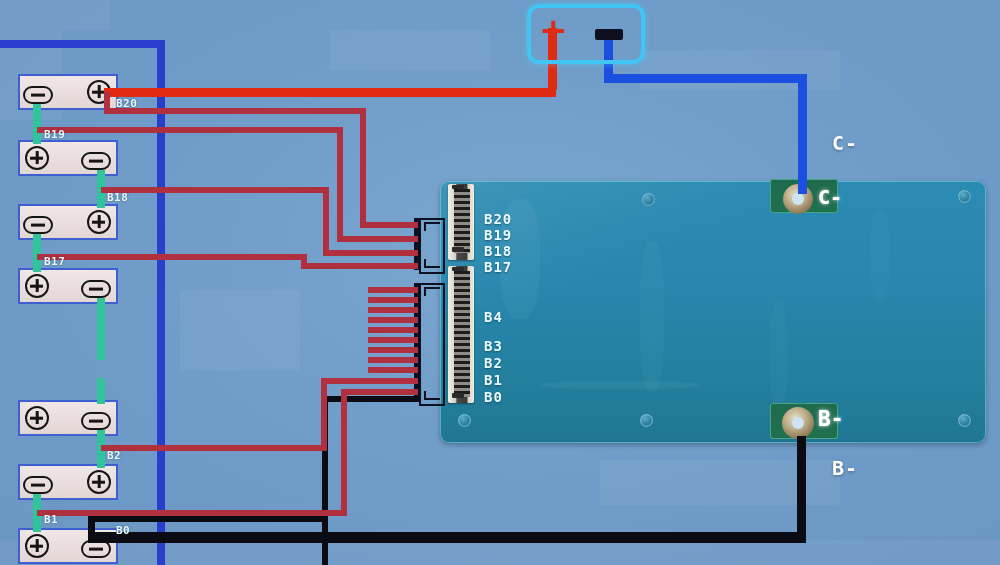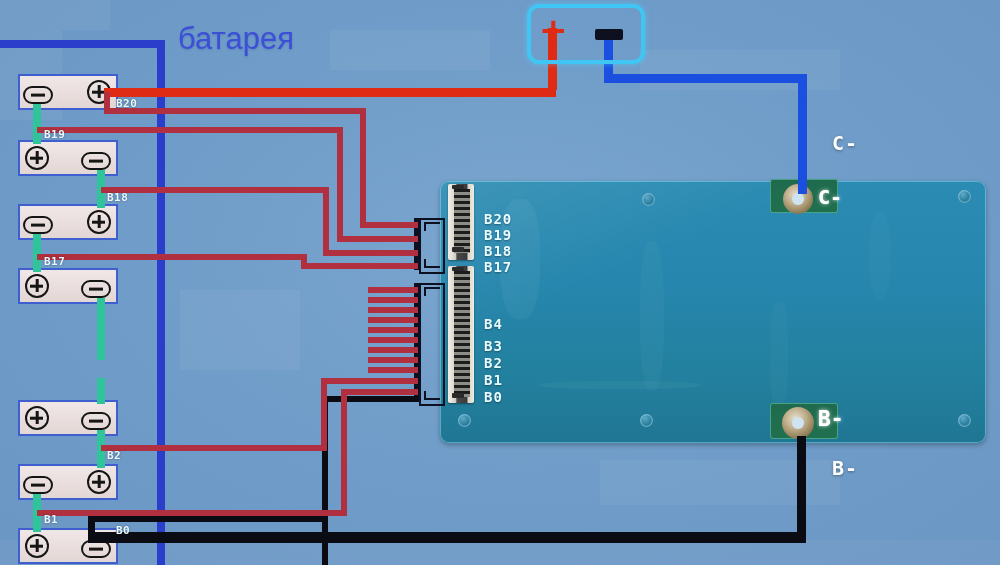--- a/index.html
+++ b/index.html
@@ -147,21 +147,21 @@
     <div class="jst" style="left:8px;top:85px;width:26px;height:137px;"></div>
     <div class="jstpins" style="left:14px;top:90px;width:16px;height:126px;"></div>
     <div class="jstnotch" style="left:12px;top:86px;width:12px;height:4px;"></div>
     <div class="jstnotch" style="left:12px;top:212px;width:12px;height:5px;"></div>
 
     <div class="boardlabel" style="left:44px;top:30px;">B20</div>
     <div class="boardlabel" style="left:44px;top:46px;">B19</div>
     <div class="boardlabel" style="left:44px;top:62px;">B18</div>
     <div class="boardlabel" style="left:44px;top:78px;">B17</div>
 
-    <div class="boardlabel" style="left:44px;top:135px;">B4</div>
+    <div class="boardlabel" style="left:44px;top:128px;">B4</div>
     <div class="boardlabel" style="left:44px;top:157px;">B3</div>
     <div class="boardlabel" style="left:44px;top:174px;">B2</div>
     <div class="boardlabel" style="left:44px;top:191px;">B1</div>
     <div class="boardlabel" style="left:44px;top:208px;">B0</div>
   </div>
 
   <div class="plugbar" style="left:414px;top:218px;width:6px;height:52px;"></div>
   <div class="plug" style="left:419px;top:218px;width:22px;height:52px;"></div>
   <div class="plugclip" style="left:424px;top:222px;width:14px;height:7px;border-bottom:none;"></div>
   <div class="plugclip" style="left:424px;top:259px;width:14px;height:7px;border-top:none;"></div>
@@ -301,18 +301,17 @@
   <div class="blabel" style="left:107px;top:191px;">B18</div>
   <div class="blabel" style="left:44px;top:255px;">B17</div>
   <div class="blabel" style="left:107px;top:449px;">B2</div>
   <div class="blabel" style="left:44px;top:513px;">B1</div>
   <div class="blabel" style="left:116px;top:524px;">B0</div>
 
   <div id="loadbox" style="left:527px;top:4px;width:110px;height:52px;"></div>
   <div class="polar" style="left:539px;top:13px;font-size:34px;color:#e02b14;font-family:'DejaVu Sans', sans-serif;">+</div>
   <div class="polar" style="left:595px;top:29px;width:28px;height:11px;background:#0e1020;border-radius:2px;"></div>
 
-  <div class="headline" style="left:178px;top:21px;">батарея</div>
 
   <div class="extlabel" style="left:832px;top:131px;">C-</div>
   <div class="extlabel" style="left:832px;top:456px;">B-</div>
 
 </div>
 
 </body></html>

